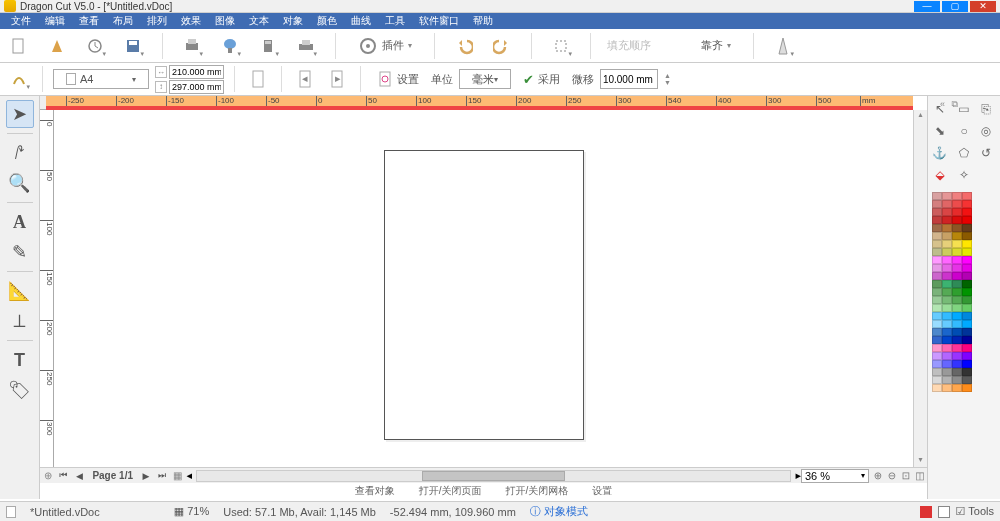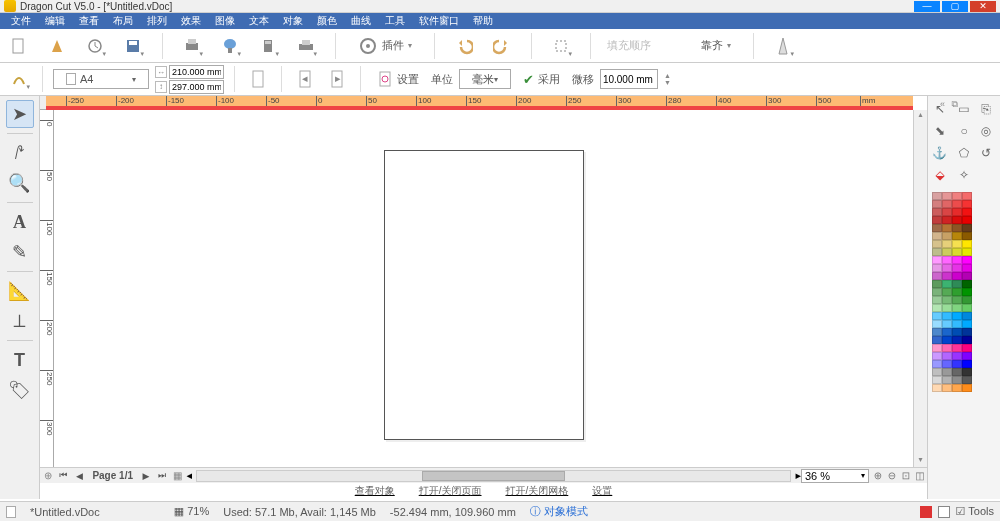--- a/index.html
+++ b/index.html
@@ -42,21 +42,21 @@
 .canvas-area{ position:absolute; left:14px; right:14px; top:14px; bottom:32px; background:#fff; overflow:hidden;}
 .right-scroll{ position:absolute; right:0; top:14px; bottom:32px; width:14px; background:#f0f0f0; border-left:1px solid #ccc;}
 .hscroll-row{ position:absolute; left:0; right:0; bottom:16px; height:16px; display:flex; align-items:center; background:#f0f0f0; border-top:1px solid #ccc;}
 .page-nav{ display:flex; align-items:center; gap:2px; padding:0 4px;}
 .page-nav .nbtn{ width:14px; height:14px; display:flex; align-items:center; justify-content:center; font-size:9px; color:#555;}
 .page-nav .plabel{ font-size:10px; color:#555; padding:0 4px;font-weight:bold;}
 .hscroll-track{ flex:1; height:12px; background:#e8e8e8; border:1px solid #ccc; margin:0 4px; position:relative;}
 .hscroll-thumb{ position:absolute; left:38%; width:24%; top:0; bottom:0; background:#c4c4c4; border:1px solid #aaa;}
 .zoom-box{ width:68px; height:14px; border:1px solid #aaa; background:#fff; display:flex; align-items:center; font-size:10px; padding:0 3px; margin-right:2px;}
 .zc{ width:14px; height:14px; display:flex; align-items:center; justify-content:center; font-size:10px; color:#777;}
-.bottom-labels{ position:absolute; left:0; right:0; bottom:0; height:16px; display:flex; align-items:center; padding:0 6px; gap:24px; background:#fff;text-decoration:underline;}
+.bottom-labels{ position:absolute; left:0; right:0; bottom:0; height:16px; display:flex; align-items:center; padding:0 6px; gap:24px; background:#fff;}
 .bottom-labels a{ font-size:10px; color:#656565; text-decoration:none; }
 .page-rect{ position:absolute; left:330px; top:40px; width:200px; height:290px; border:1px solid #555; background:#fff; box-shadow:2px 2px 0 #eee;}
 .right-panels{ width:73px; background:#f4f4f4; border-left:1px solid #ccc; display:flex; flex-direction:column;}
 .mini-tool-col{ display:flex; }
 .mtc{ width:24px; display:flex; flex-direction:column; align-items:center; gap:4px; padding-top:4px;}
 .mini-btn{ width:18px; height:18px; display:flex; align-items:center; justify-content:center; font-size:12px; color:#666;}
 .swatch-col{ margin-left:4px; width:43px; padding-top:2px;}
 .swatch-grid{ display:grid; grid-template-columns:repeat(4, 10px); grid-auto-rows:8px;}
 .sw{ width:10px; height:8px; border:0.5px solid rgba(0,0,0,0.15);}
 .status-bar{ position:absolute; left:0; right:0; bottom:0; height:20px; background:#f0f0f0; border-top:1px solid #ccc; display:flex; align-items:center; padding:0 6px; gap:14px; font-size:10px; color:#555;}
@@ -277,21 +277,21 @@
         <div class="tick" style="left: 120px;">-150</div>
         <div class="tick" style="left: 170px;">-100</div>
         <div class="tick" style="left: 220px;">-50</div>
         <div class="tick" style="left: 270px;">0</div>
         <div class="tick" style="left: 320px;">50</div>
         <div class="tick" style="left: 370px;">100</div>
         <div class="tick" style="left: 420px;">150</div>
         <div class="tick" style="left: 470px;">200</div>
         <div class="tick" style="left: 520px;">250</div>
         <div class="tick" style="left: 570px;">300</div>
-        <div class="tick" style="left: 620px;">280</div>
+        <div class="tick" style="left: 620px;">540</div>
         <div class="tick" style="left: 670px;">400</div>
         <div class="tick" style="left: 720px;">300</div>
         <div class="tick" style="left: 770px;">500</div>
         <div class="tick" style="left: 814px;">mm</div>
       </div>
     <div class="vruler" id="vruler">
         <div class="tick" style="top: 10px;">0</div>
         <div class="tick" style="top: 60px;">50</div>
         <div class="tick" style="top: 110px;">100</div>
         <div class="tick" style="top: 160px;">150</div>

